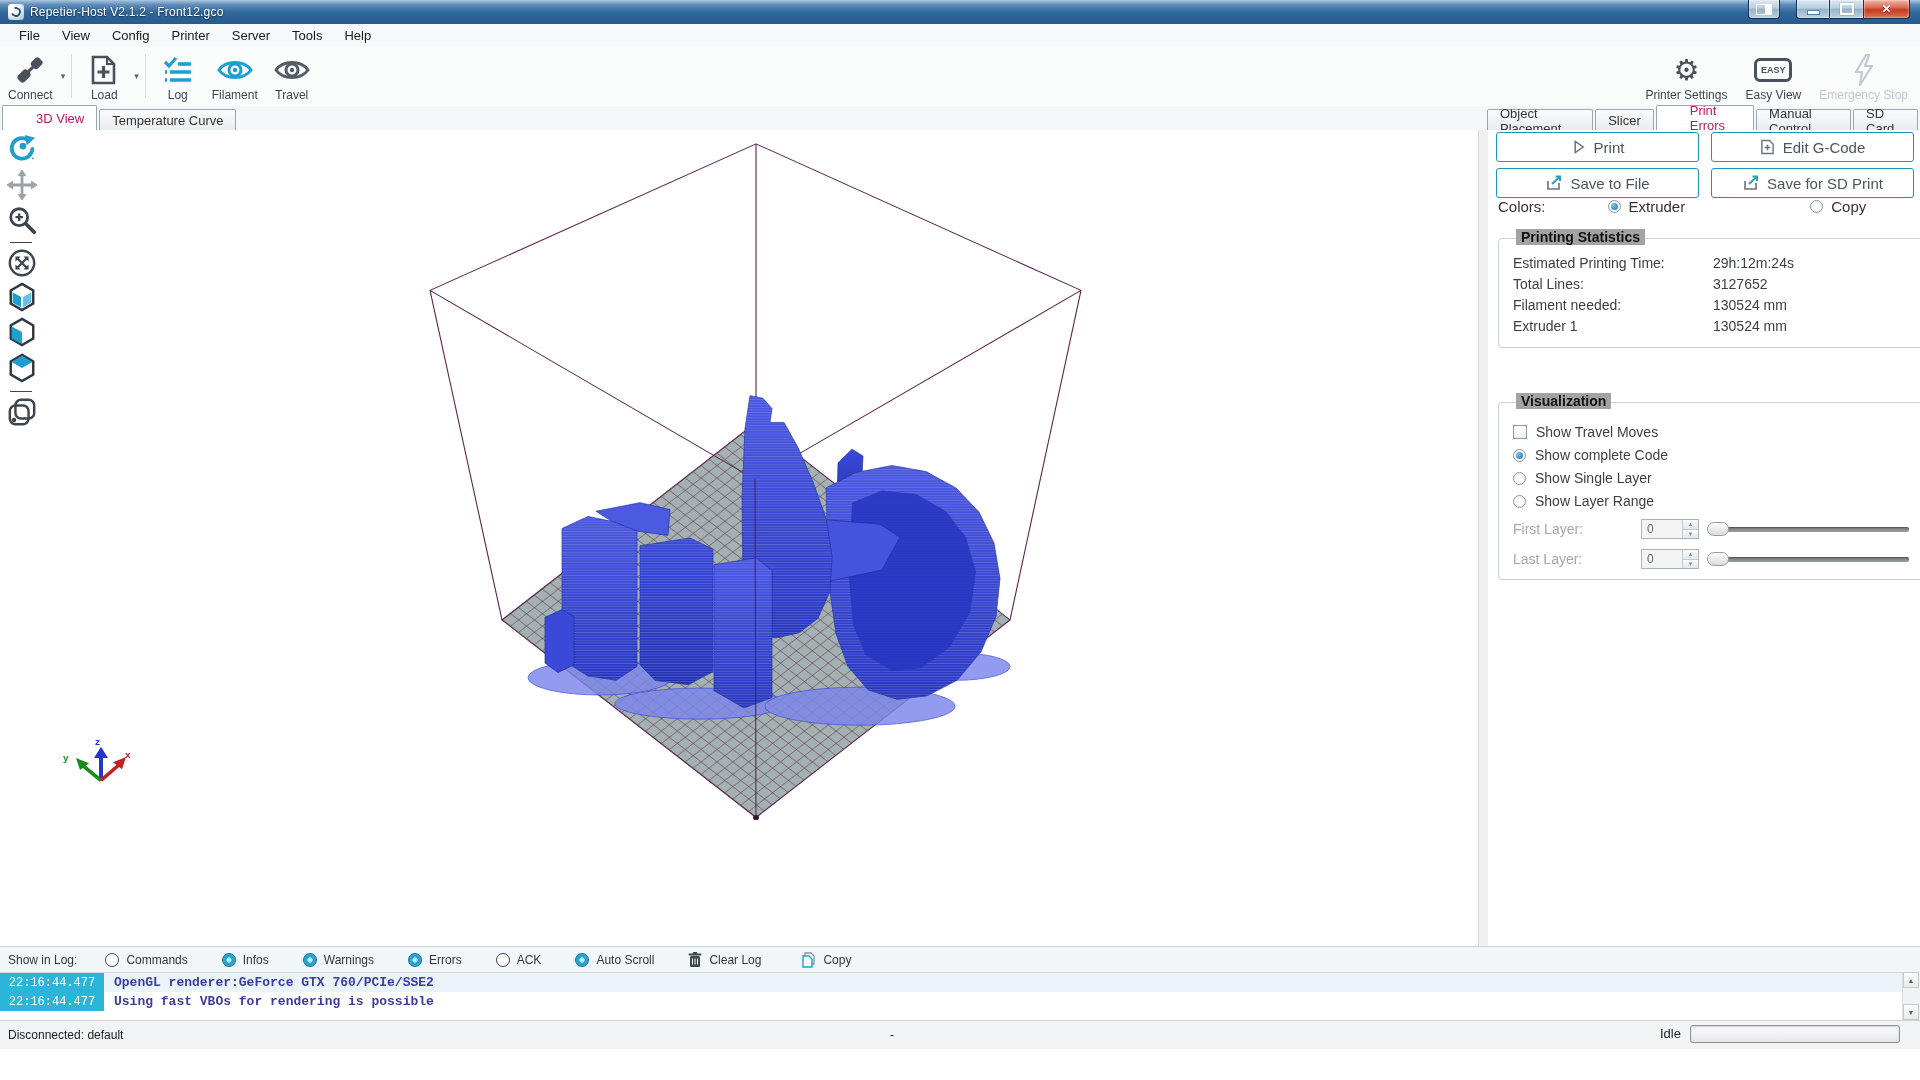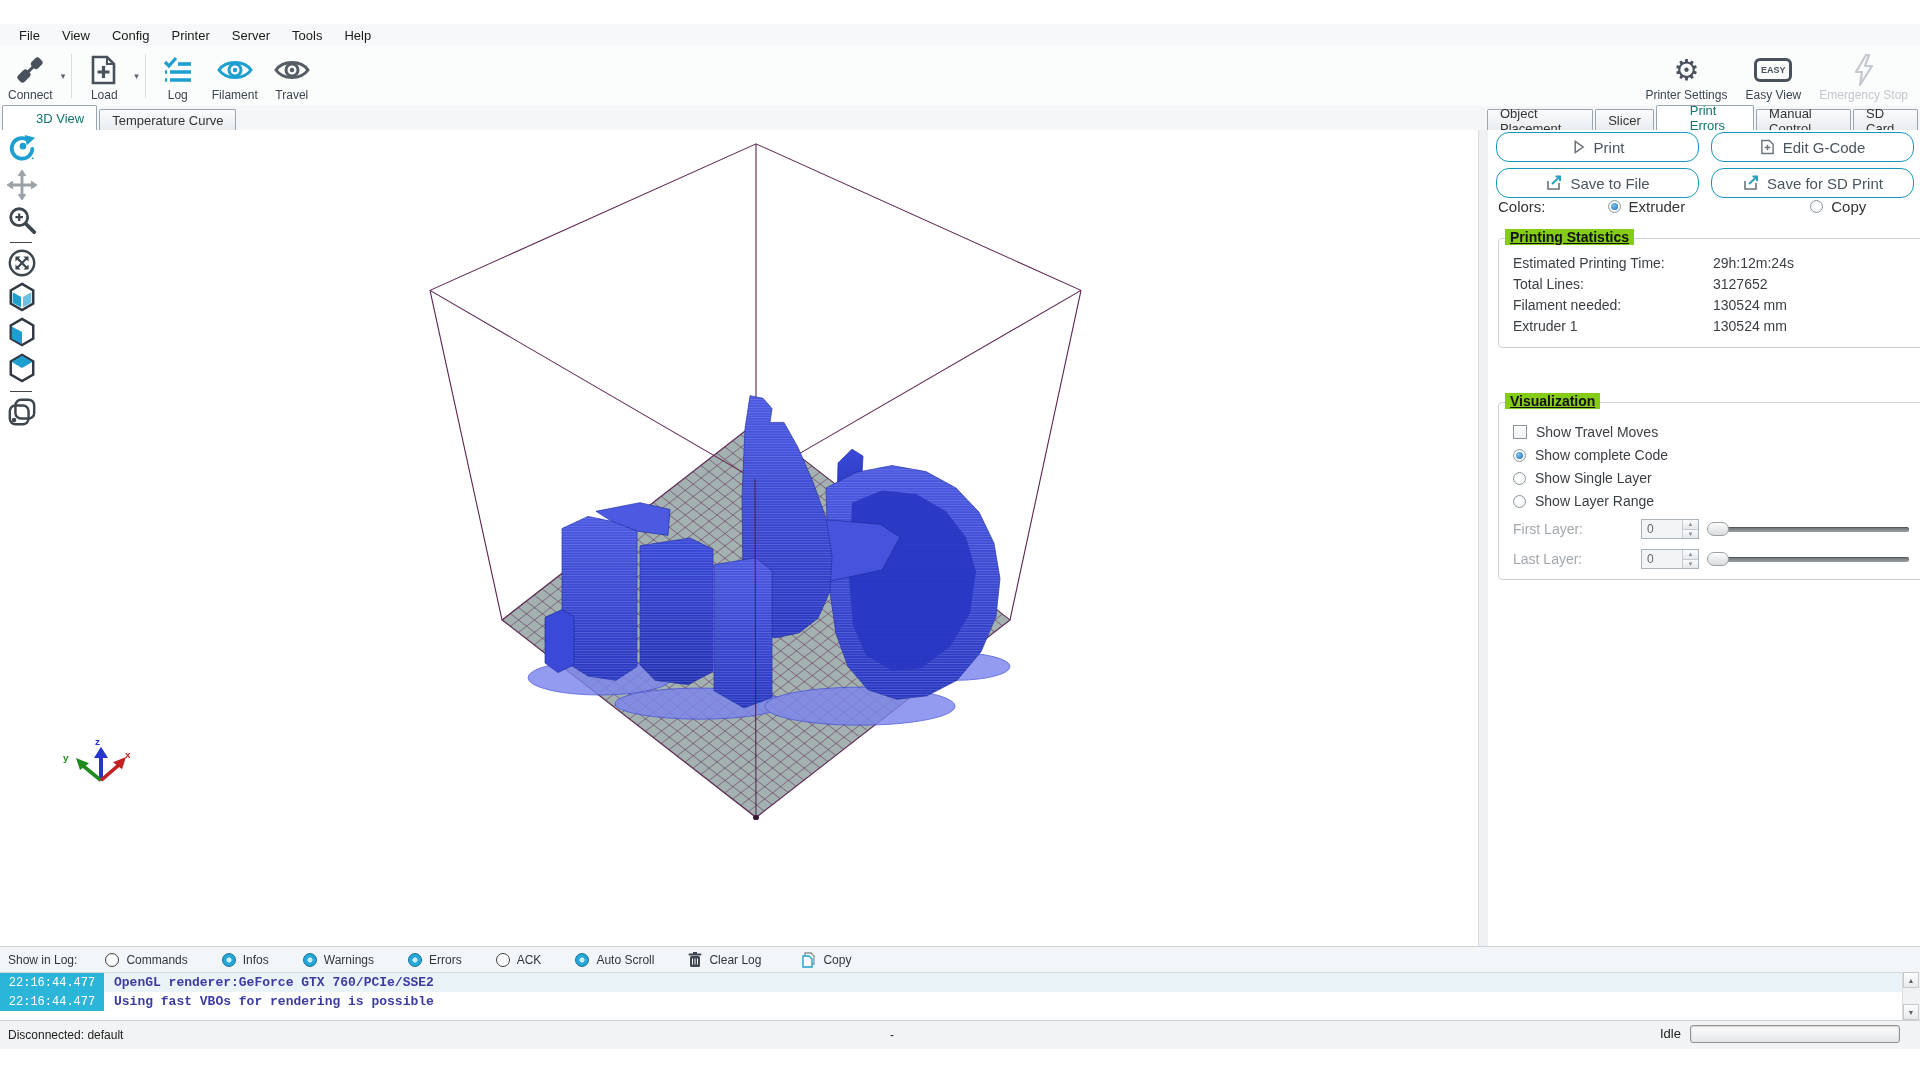--- a/index.html
+++ b/index.html
@@ -48,42 +48,42 @@
     align-items:center;justify-content:center;font-size:9px;font-weight:bold;color:#49525c;box-sizing:border-box;}
   .gear-glyph{font-family:"DejaVu Sans",sans-serif;font-size:29px;color:#49525c;line-height:30px;}
   
   .tabstrip{position:absolute;left:0;top:106px;width:1920px;height:24px;border-bottom:1px solid #bcc8d1;
     background:#f4f6f7;}
   .tabs-left{position:absolute;left:2px;bottom:-1px;display:flex;align-items:flex-end;}
   .tabs-right{position:absolute;left:1487px;bottom:-1px;display:flex;align-items:flex-end;}
   .tab{height:21px;display:flex;align-items:center;padding:0 12px;margin-right:2px;font-size:13px;
     color:#333;background:linear-gradient(#fafbfc,#e8ecef);border:1px solid #9aa6af;border-bottom:none;
     border-radius:2px 2px 0 0;}
-  .tab.active{height:24px;background:#fff;color:#0f766e;border-bottom:1px solid #fff;padding-left:33px;}
+  .tab.active{height:24px;background:#fff;color:#be185d;border-bottom:1px solid #fff;padding-left:33px;}
   
   .main{position:absolute;left:0;top:130px;width:1920px;height:816px;background:#fff;}
   .scene{position:absolute;left:0;top:0;}
   .vtools{position:absolute;left:0;top:0;width:44px;height:816px;background:#fff;z-index:3;}
   .vicon{position:absolute;left:7px;width:30px;height:30px;}
   .vthr{position:absolute;left:10px;width:22px;border-top:1px solid #444;}
   .splitter{position:absolute;left:1478px;top:0;width:9px;height:816px;background:#eef0f2;
     border-left:1px solid #d8dcdf;border-right:1px solid #d8dcdf;}
   
   .sidepanel{position:absolute;left:1488px;top:0;width:432px;height:816px;background:#fff;}
   .btn-grid{position:absolute;left:8px;top:2px;width:418px;display:grid;
     grid-template-columns:1fr 1fr;gap:6px 12px;}
-  .cbtn{height:28px;border:1px solid #1796ba;border-radius:13px;background:#fff;display:flex;
+  .cbtn{height:28px;border:1px solid #1796ba;border-radius:3px;background:#fff;display:flex;
     align-items:center;justify-content:center;gap:8px;font-size:15px;color:#4a5560;}
   .colors-row{position:absolute;left:10px;top:68px;display:flex;align-items:center;font-size:15px;color:#333;}
   .radio{width:13px;height:13px;border-radius:50%;border:1px solid #8e979e;box-sizing:border-box;
     background:radial-gradient(#fff 40%,#e9edf0);}
   .radio.sel::after{content:"";display:block;width:7px;height:7px;border-radius:50%;margin:2px;
     background:radial-gradient(circle at 35% 35%,#7cc0ea,#1e6fb8);}
   .groupbox{position:absolute;left:10px;width:398px;border:1px solid #ccd1d5;border-radius:4px;padding:14px 14px 10px;}
-  .gb-title{position:absolute;top:-10px;left:6px;background:#84cc16;padding:0 5px;font-size:14px;font-weight:bold;color:#111;text-decoration:underline;}
+  .gb-title{position:absolute;top:-10px;left:17px;background:#a3a3a3;padding:0 5px;font-size:14px;font-weight:bold;color:#111;}
   .srow{display:flex;font-size:14px;color:#3a3f44;line-height:21px;}
   .slabel{width:200px;}
   .vrow{display:flex;align-items:center;font-size:14px;color:#3a3f44;margin:7px 0;gap:9px;}
   .checkbox{width:14px;height:14px;border:1px solid #8e979e;box-sizing:border-box;
     background:linear-gradient(#fff,#eef1f3);}
   .lay-row{display:flex;align-items:center;margin:10px 0 0;gap:8px;}
   .lay-label{width:120px;font-size:14px;color:#a2a8ad;}
   .spin{width:58px;height:20px;border:1px solid #abb3b9;background:#f3f4f5;display:flex;box-sizing:border-box;}
   .spin-val{flex:1;font-size:12px;color:#666;padding:2px 0 0 5px;}
   .spin-btns{width:15px;border-left:1px solid #c5cbd0;display:flex;flex-direction:column;}
@@ -121,20 +121,38 @@
   .st-right{position:absolute;left:1660px;top:5px;font-size:13px;}
   .pbar{position:absolute;left:1690px;top:4px;width:208px;height:16px;border:1px solid #8e9296;border-radius:3px;
     background:linear-gradient(#fdfdfd,#e5e7e9);box-shadow:inset 0 1px 2px rgba(0,0,0,.18);}
   .statusbar .fill{position:absolute;left:0;top:28px;width:1920px;height:32px;background:#fff;}
 </style>
 </head>
 <body>
 
 <div id="app">
 
+  <div class="titlebar">
+    <span class="appicon"></span>
+    <span class="title-text">Repetier-Host V2.1.2 - Front12.gco</span>
+    <div class="wbtns">
+      <div class="wb small">
+          <span class="glyph-panel"></span>
+        </div>
+      <div class="wb min">
+          <span class="glyph-min"></span>
+        </div>
+      <div class="wb max">
+          <span class="glyph-max"></span>
+        </div>
+      <div class="wb close">
+          <span class="glyph-close">✕</span>
+        </div>
+    </div>
+  </div>
 
   <div class="menubar">
     <span class="menu-item">File</span>
     <span class="menu-item">View</span>
     <span class="menu-item">Config</span>
     <span class="menu-item">Printer</span>
     <span class="menu-item">Server</span>
     <span class="menu-item">Tools</span>
     <span class="menu-item">Help</span>
   </div>

